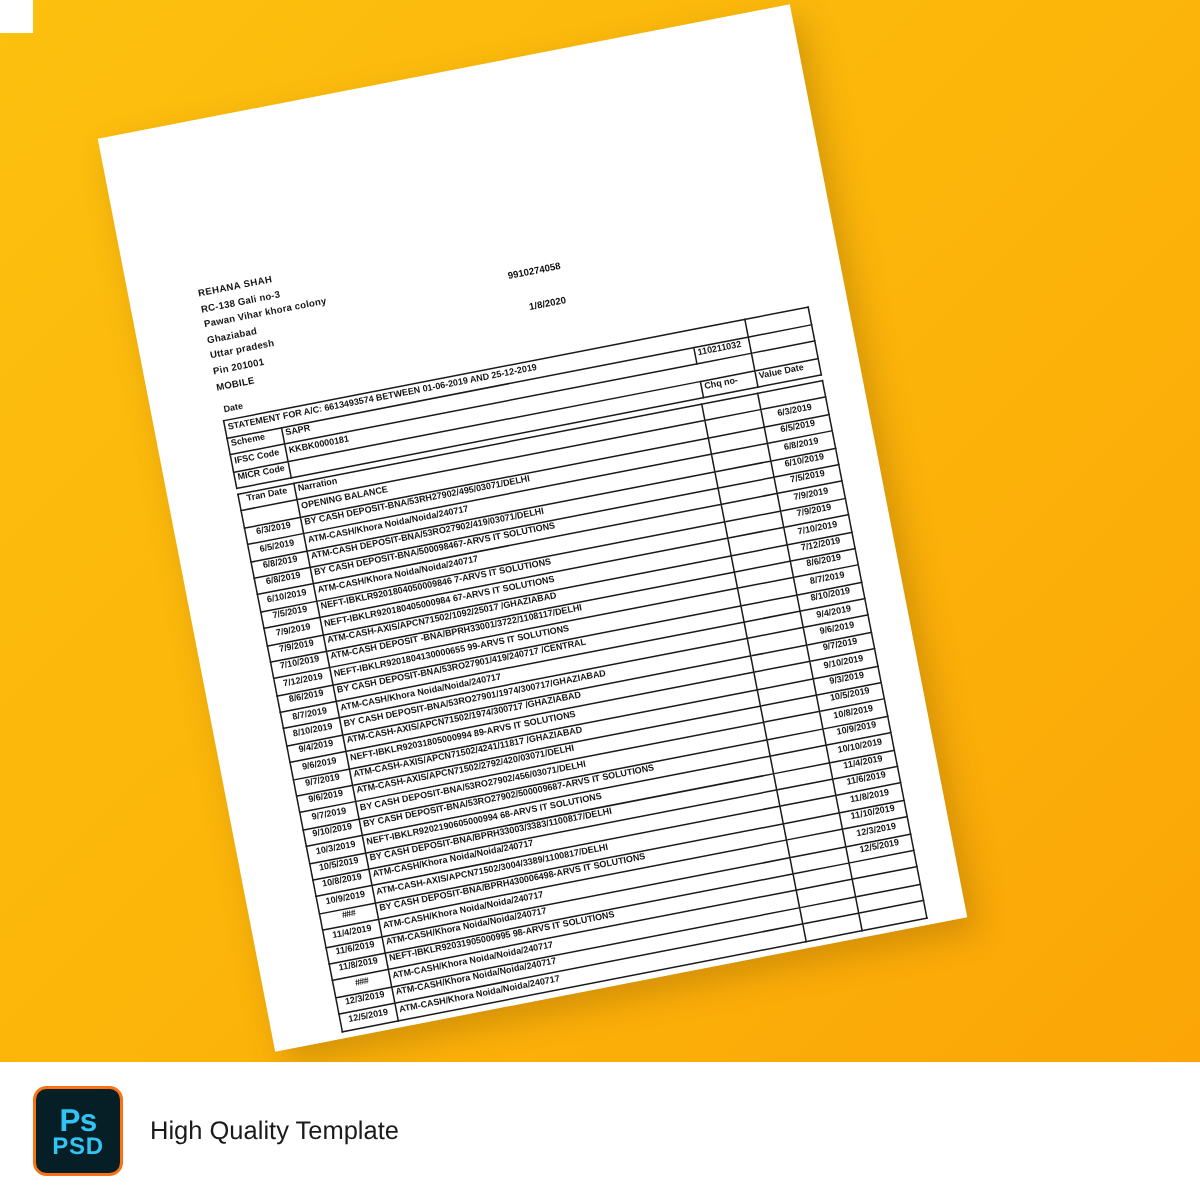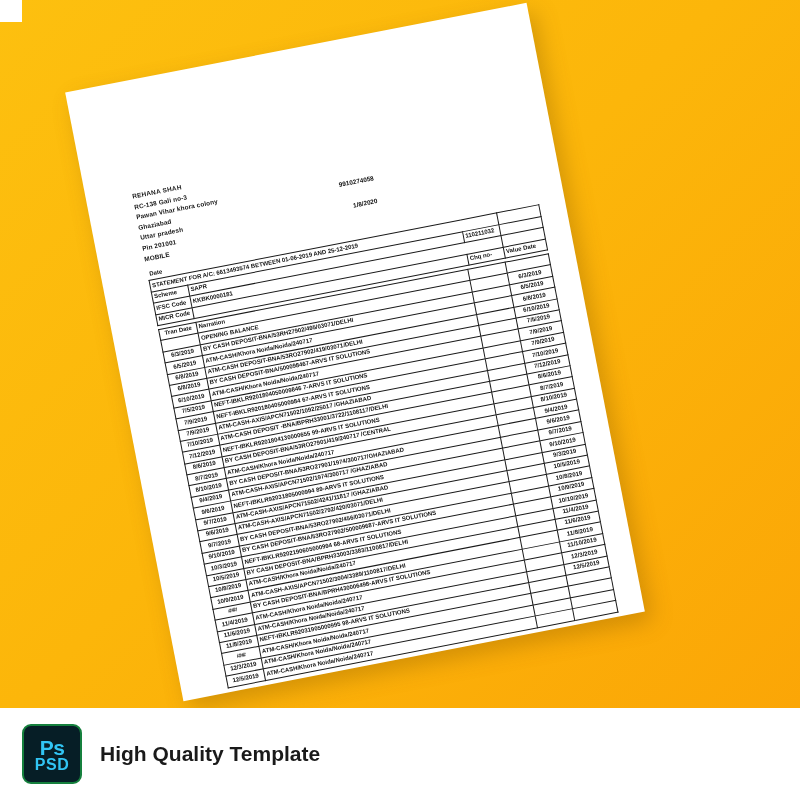--- a/index.html
+++ b/index.html
@@ -43,21 +43,21 @@
     display: flex;
     align-items: center;
     padding-left: 22px;
     box-sizing: border-box;
   }
   .psd-badge {
     width: 56px;
     height: 56px;
     border-radius: 9px;
     background: #061e26;
-    border: 2px solid #15803d;
+    border: 2px solid #f97316;
     color: #31c5f4;
     display: flex;
     flex-direction: column;
     align-items: center;
     justify-content: center;
     font-weight: bold;
     flex: 0 0 auto;
   }
   .psd-badge .ps {
     font-size: 21px;
@@ -67,22 +67,22 @@
   .psd-badge .psd {
     font-size: 16px;
     line-height: 13px;
     letter-spacing: 0.5px;
   }
   .footer-text {
     margin-left: 18px;
     color: #1a1a1a;
   }
   .footer-text .line1 {
-    font-size: 21px;
-    font-weight: bold;
+    font-size: 17px;
+    font-weight: normal;
     line-height: 26px;
   }
   .footer-text .line2 {
     font-size: 19px;
     font-weight: bold;
     line-height: 24px;
   }
 
   
   .paper-wrap {

